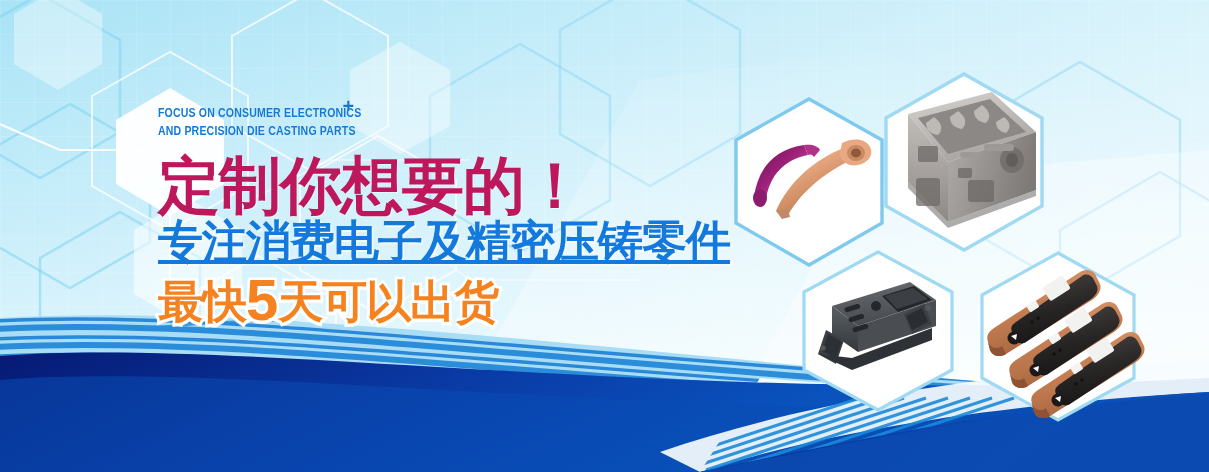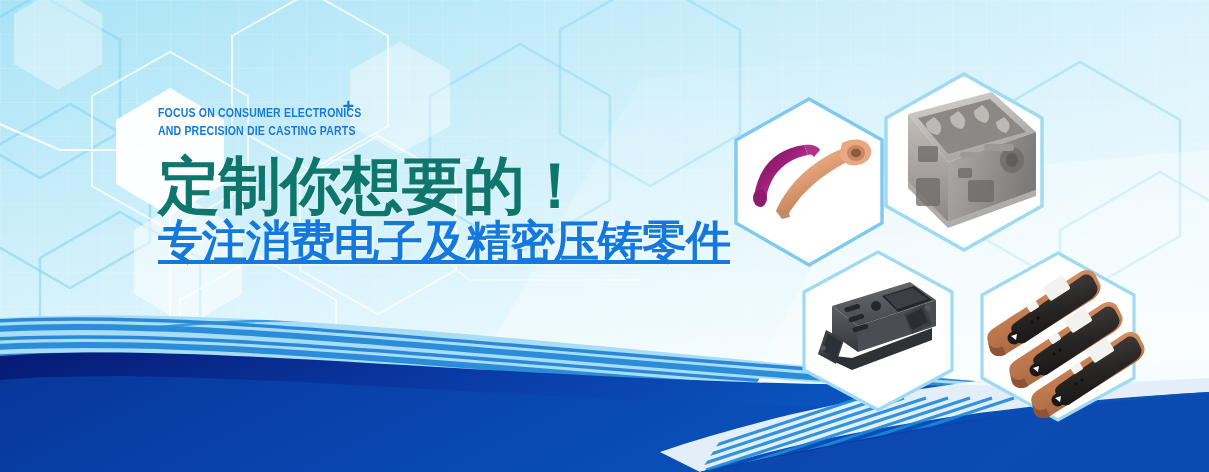--- a/index.html
+++ b/index.html
@@ -50,21 +50,21 @@
     white-space:nowrap;
     font-family:"DejaVu Sans", sans-serif;
     font-weight:bold;
   }
 
   .h1 {
     margin-top:13px;
     font-size:62px;
     line-height:66px;
     letter-spacing:-1px;
-    color:#0f766e;
+    color:#be185d;
     text-shadow:1px 1px 0 rgba(255,255,255,.45);
   }
 
   .h2 {
     margin-top:-2px;
     font-size:45px;
     line-height:50px;
     letter-spacing:-1px;
     color:#1379dc;
     text-shadow:1.5px 1.5px 0 rgba(255,255,255,.65);
@@ -234,20 +234,23 @@
       <span class="l2">AND PRECISION DIE CASTING PARTS</span>
       <span class="plus">+</span>
     </div>
 
     <div class="h1">
       <span>定制你想要的！</span>
     </div>
 
     <div class="h2">专注消费电子及精密压铸零件</div>
 
+    <div class="h3">
+      <span>最快</span><span class="five">5</span><span>天可以出货</span>
+    </div>
   </div>
 
   <div class="hex-card" style="left:724px; top:93px;">
     <svg width="170" height="185" viewBox="0 0 170 185">
       <defs>
         <linearGradient id="pPurple" x1="0" y1="0" x2="1" y2="1">
           <stop offset="0" stop-color="#6d1152"></stop>
             <stop offset="0.45" stop-color="#9c2078"></stop>
           <stop offset="0.7" stop-color="#c03a97"></stop>
             <stop offset="1" stop-color="#741a58"></stop>

